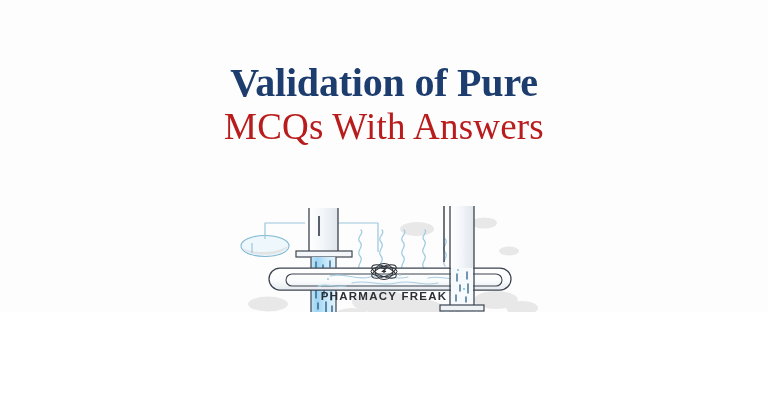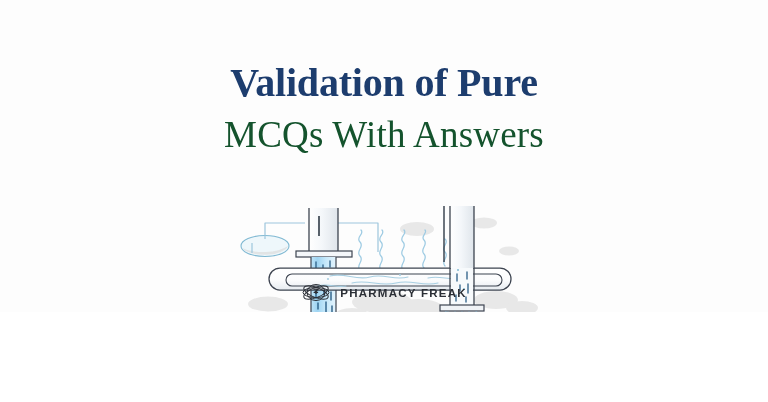--- a/index.html
+++ b/index.html
@@ -31,26 +31,26 @@
     font-weight:bold;
     color:#1d3d6e;
     font-size:40px;
     line-height:41px;
     letter-spacing:-0.2px;
     white-space:nowrap;
   }
   .subtitle-line {
     font-family:"Liberation Serif", serif;
     font-weight:normal;
-    color:#14532d;
+    color:#b91c1c;
     font-size:37px;
     line-height:44px;
     letter-spacing:0.2px;
     white-space:nowrap;
-    margin-top:10px;
+    margin-top:2px;
   }
 
   
   .illustration {
     position:absolute;
     left:232px;
     top:196px;
     width:310px;
     height:152px;
   }
@@ -58,20 +58,21 @@
 
   
   .brand {
     position:absolute;
     left:0; right:0;
     bottom:10px;
     display:flex;
     align-items:center;
     justify-content:center;
     gap:9px;
+    flex-direction:column;
   }
   .brand-mark { display:block; width:30px; height:19px; }
   .brand-name {
     font-family:"Liberation Sans", sans-serif;
     font-weight:bold;
     font-size:11.5px;
     letter-spacing:1.25px;
     color:#2b2f36;
     white-space:nowrap;
   }

